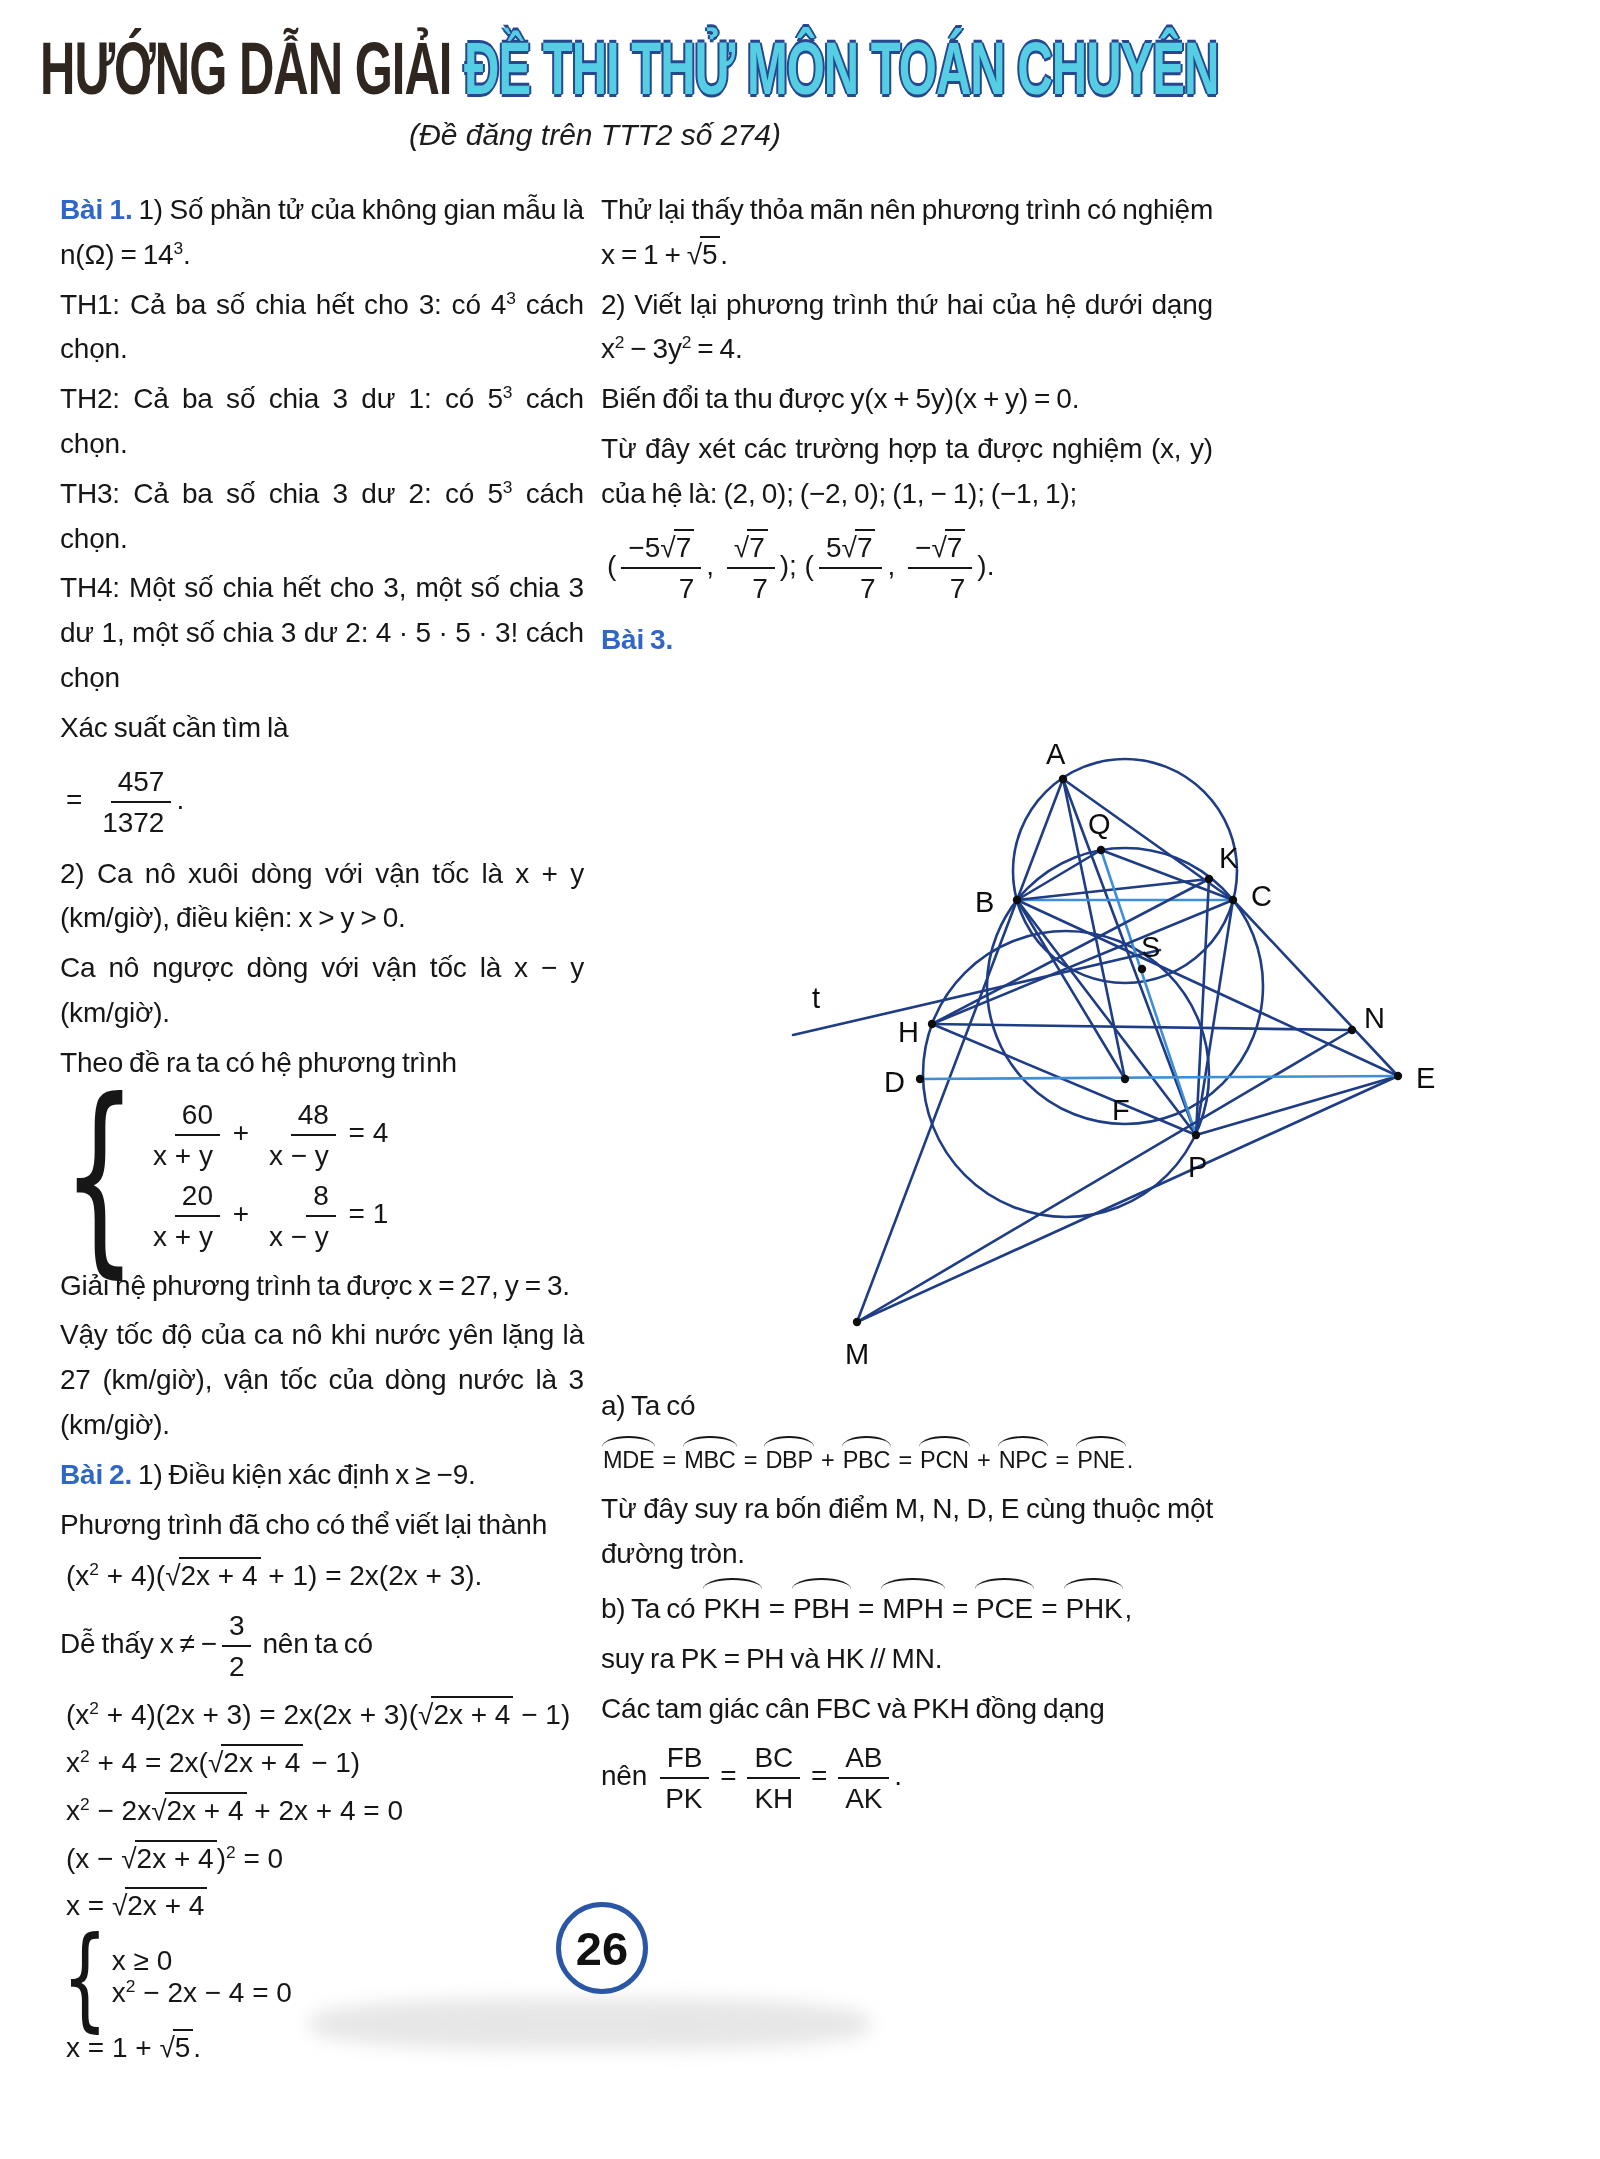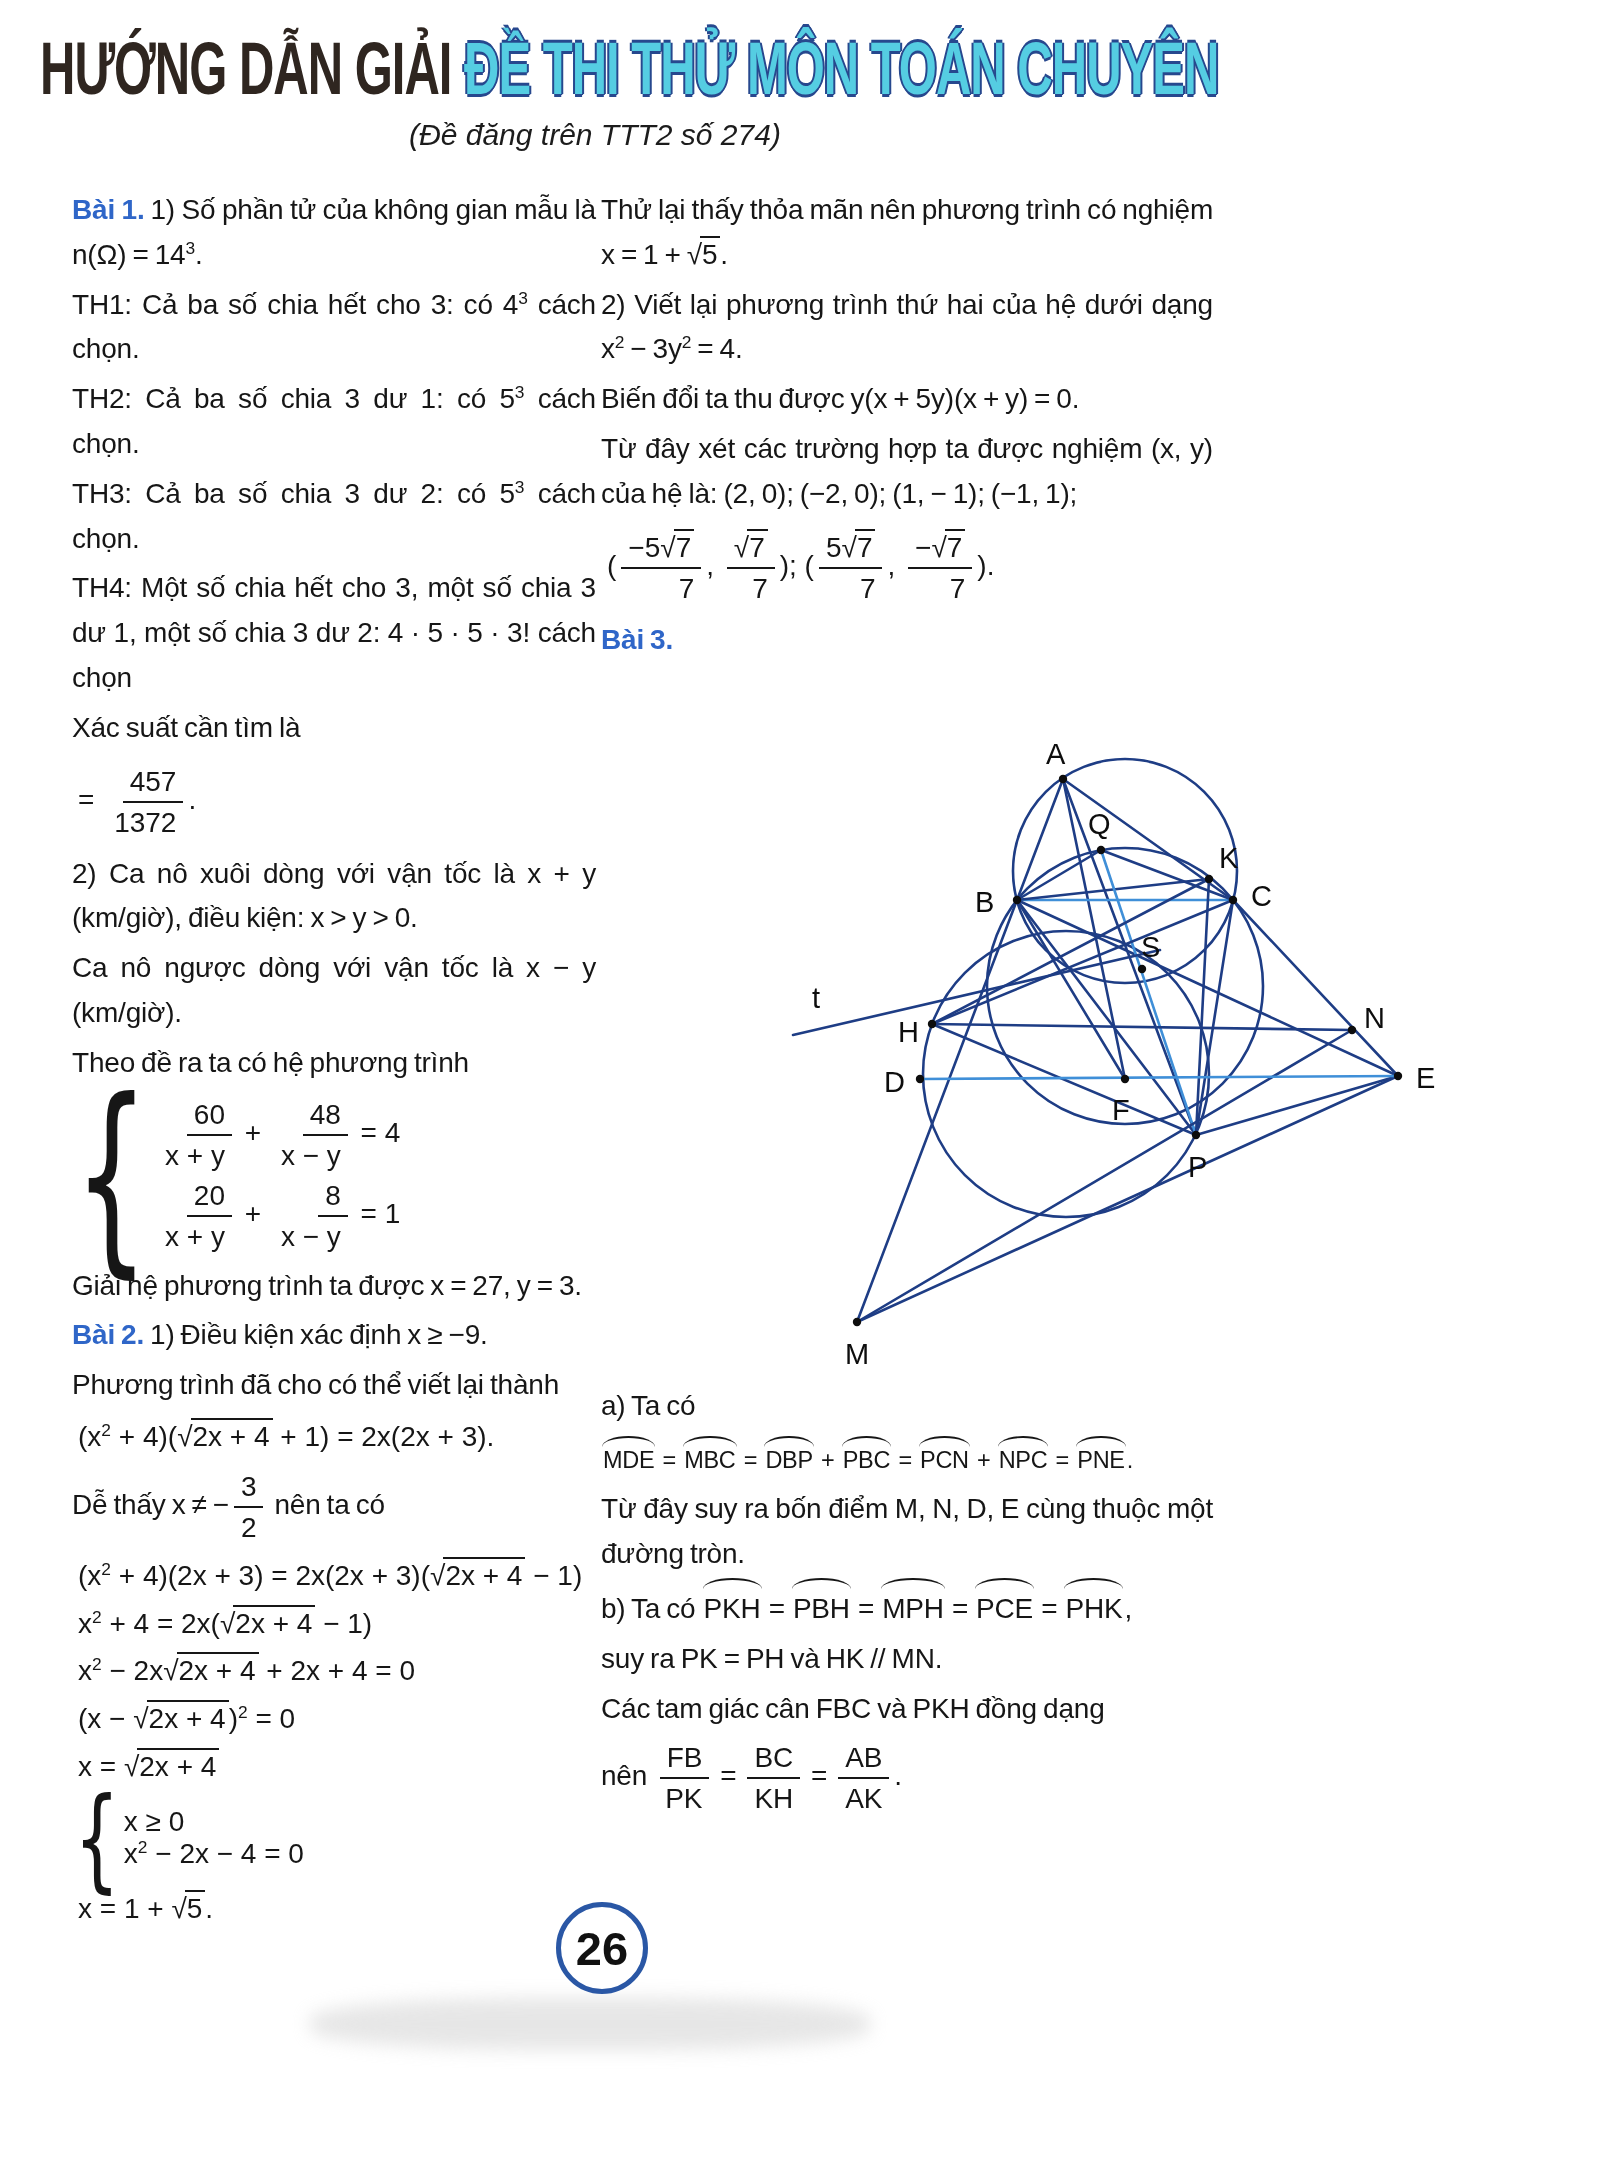--- a/index.html
+++ b/index.html
@@ -11,21 +11,21 @@
   .titlewrap{position:absolute;left:40px;top:26px;width:1110px;text-align:center;}
   .bigtitle{
     display:inline-block;font-weight:bold;font-size:49px;letter-spacing:-1px;
     transform:scaleY(1.5);transform-origin:top center;white-space:nowrap;
   }
   .t1{color:#2f2620;}
   .t2{color:#55cde2;text-shadow:2px 0 0 #27488e,-2px 0 0 #27488e,0 2px 0 #27488e,0 -2px 0 #27488e,1px 1px 0 #27488e;}
   .subtitle{margin-top:36px;font-size:30px;font-style:italic;color:#1c1c1c;}
   
   .col{position:absolute;top:183px;}
-  #col-left{left:72px;width:524px;}
+  #col-left{left:60px;width:524px;}
   #col-right{left:601px;width:612px;}
   .para{font-size:28px;line-height:1.6;letter-spacing:-0.2px;word-spacing:-1.5px;
         text-align:justify;margin:5px 0;}
   .blabel{color:#2f66c8;font-weight:bold;margin-right:6px;}
   .display{font-size:28px;margin:10px 0 10px 6px;line-height:1.35;}
   .display.angles{font-size:23.5px;margin-left:0;letter-spacing:-0.3px;}
   sup{font-size:0.62em;line-height:0;}
   
   .frac{display:inline-flex;flex-direction:column;vertical-align:middle;
         text-align:center;margin:2px 5px;line-height:1.25;align-items:flex-end;}
@@ -94,20 +94,21 @@
         <div class="sysline"><span class="frac">
             <span class="fn">20</span>
             <span class="fd">x + y</span>
           </span> + <span class="frac">
             <span class="fn">8</span>
             <span class="fd">x − y</span>
           </span> = 1</div>
       </div>
     </div>
     <p class="para"><span>Giải hệ phương trình ta được  x = 27,  y = 3.</span></p>
+    <p class="para"><span>Vậy tốc độ của ca nô khi nước yên lặng là 27 (km/giờ), vận tốc của dòng nước là 3 (km/giờ).</span></p>
     <p class="para"><span class="blabel">Bài 2.</span><span>1) Điều kiện xác định  x ≥ −9.</span></p>
     <p class="para"><span>Phương trình đã cho có thể viết lại thành</span></p>
     <div class="display">(x<sup>2</sup> + 4)(<span class="sqrt"><span class="rs">√</span><span class="rad">2x + 4</span></span> + 1) = 2x(2x + 3).</div>
     <p class="para"><span>Dễ thấy  x ≠ −<span class="frac">
           <span class="fn">3</span>
           <span class="fd">2</span>
         </span>  nên ta có</span></p>
     <div class="display">(x<sup>2</sup> + 4)(2x + 3) = 2x(2x + 3)(<span class="sqrt"><span class="rs">√</span><span class="rad">2x + 4</span></span> − 1)</div>
     <div class="display">x<sup>2</sup> + 4 = 2x(<span class="sqrt"><span class="rs">√</span><span class="rad">2x + 4</span></span> − 1)</div>
     <div class="display">x<sup>2</sup> − 2x<span class="sqrt"><span class="rs">√</span><span class="rad">2x + 4</span></span> + 2x + 4 = 0</div>

